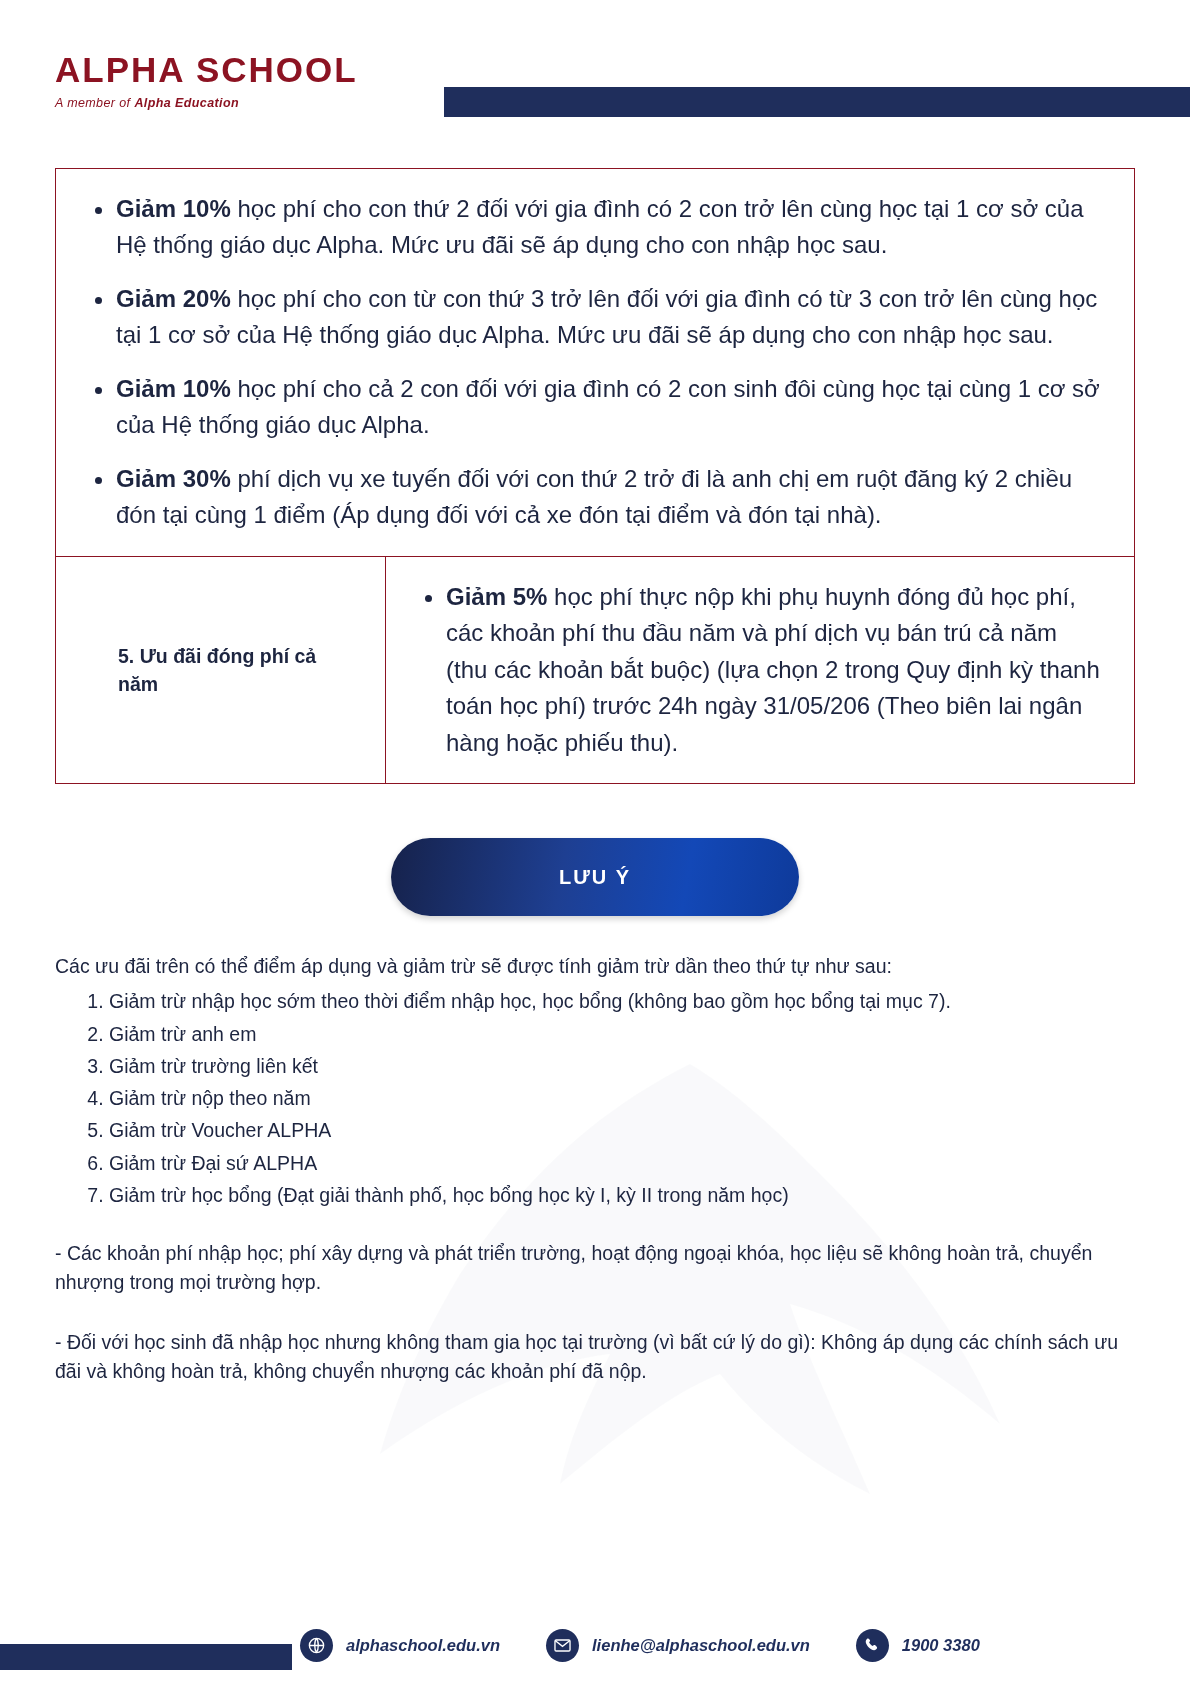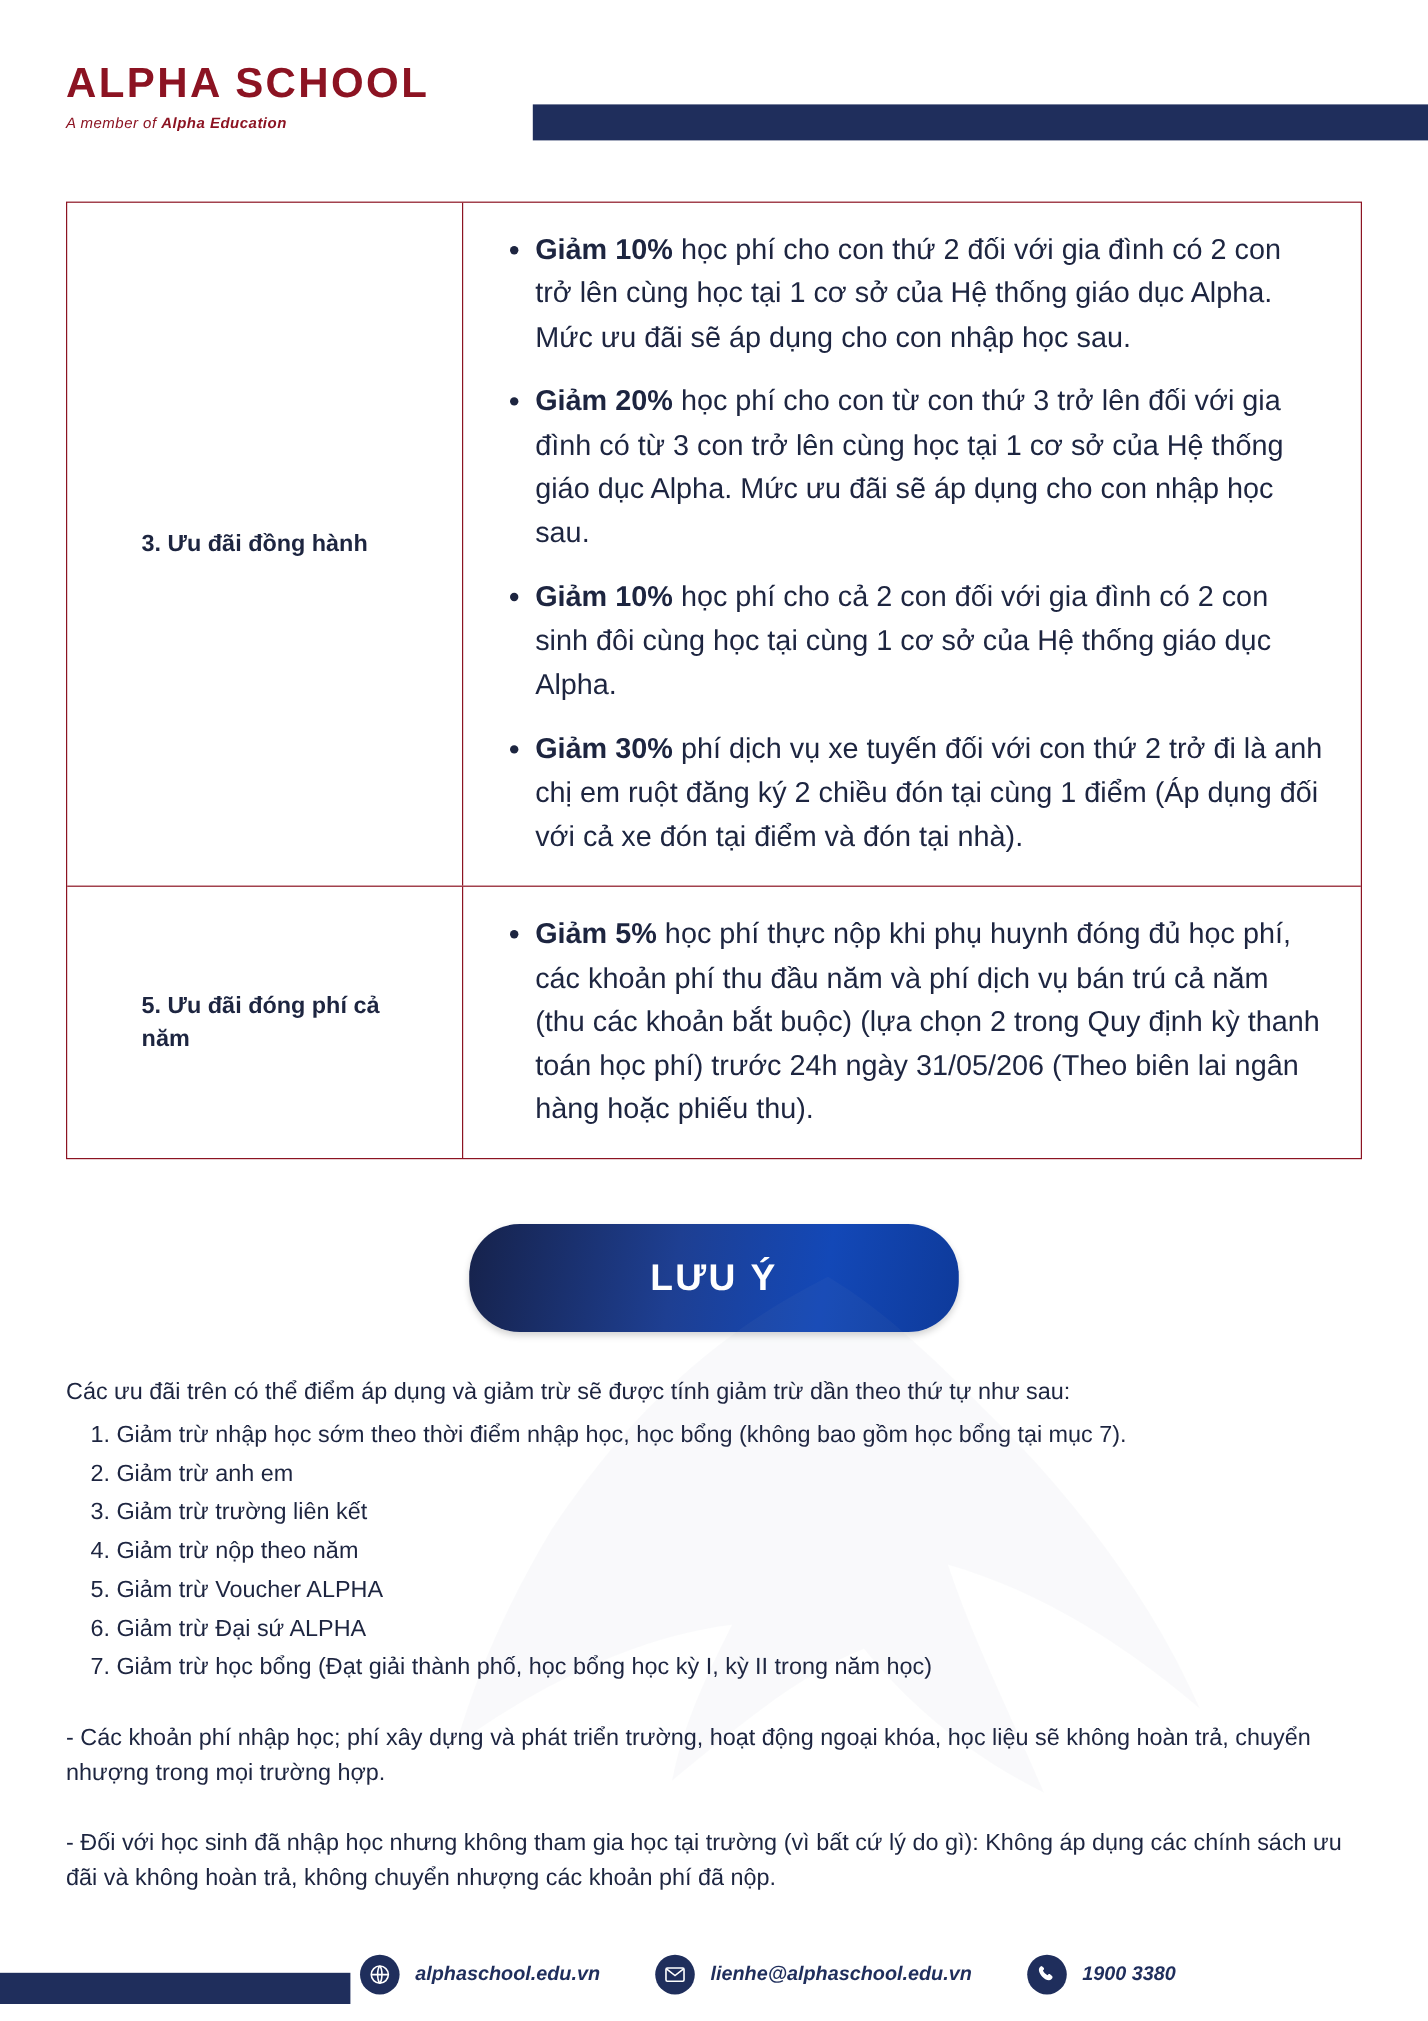--- a/index.html
+++ b/index.html
@@ -99,25 +99,25 @@
   ul.bullets li b { font-weight: bold; }
 
   
   .pill-wrap {
     margin-top: 54px;
     display: flex;
     justify-content: center;
   }
   .pill {
     width: 408px;
-    height: 90px;
+    height: 78px;
     border-radius: 42px;
     background: linear-gradient(100deg, #16224b 0%, #1e3f92 42%, #1348b7 72%, #0e3a9a 100%);
     color: #ffffff;
-    font-size: 31px;
+    font-size: 20px;
     font-weight: bold;
     letter-spacing: 2px;
     display: flex;
     align-items: center;
     justify-content: center;
     box-shadow: 0 3px 6px rgba(0,0,0,0.18);
   }
 
   
   .notes {
@@ -127,21 +127,21 @@
     color: #1d2540;
     position: relative;
     z-index: 2;
   }
   .notes .lead { margin: 0 0 6px 0; }
   ol.ordered {
     margin: 0;
     padding-left: 42px;
   }
   ol.ordered li {
-    margin: 4px 0;
+    margin: 4px 12px;
     line-height: 1.45;
   }
   .para {
     margin-top: 30px;
     line-height: 1.5;
   }
 
   
   .footer {
     position: absolute;
@@ -200,21 +200,20 @@
     <div class="logo-sub">
       <span>A member of </span><b>Alpha Education</b>
     </div>
   </div>
   <div class="header-bar"></div>
 </div>
 
 <div class="table-wrap">
 
   <div class="row">
-    <div class="cell-label">3. Ưu đãi đồng hành</div>
     <div class="cell-content">
       <ul class="bullets">
         <li><b>Giảm 10%</b><span> học phí cho con thứ 2 đối với gia đình có 2 con trở lên cùng học tại 1 cơ sở của Hệ thống giáo dục Alpha. Mức ưu đãi sẽ áp dụng cho con nhập học sau.</span></li>
         <li><b>Giảm 20%</b><span> học phí cho con từ con thứ 3 trở lên đối với gia đình có từ 3 con trở lên cùng học tại 1 cơ sở của Hệ thống giáo dục Alpha. Mức ưu đãi sẽ áp dụng cho con nhập học sau.</span></li>
         <li><b>Giảm 10%</b><span> học phí cho cả 2 con đối với gia đình có 2 con sinh đôi cùng học tại cùng 1 cơ sở của Hệ thống giáo dục Alpha.</span></li>
         <li><b>Giảm 30%</b><span> phí dịch vụ xe tuyến đối với con thứ 2 trở đi là anh chị em ruột đăng ký 2 chiều đón tại cùng 1 điểm (Áp dụng đối với cả xe đón tại điểm và đón tại nhà).</span></li>
       </ul>
     </div>
   </div>
 

